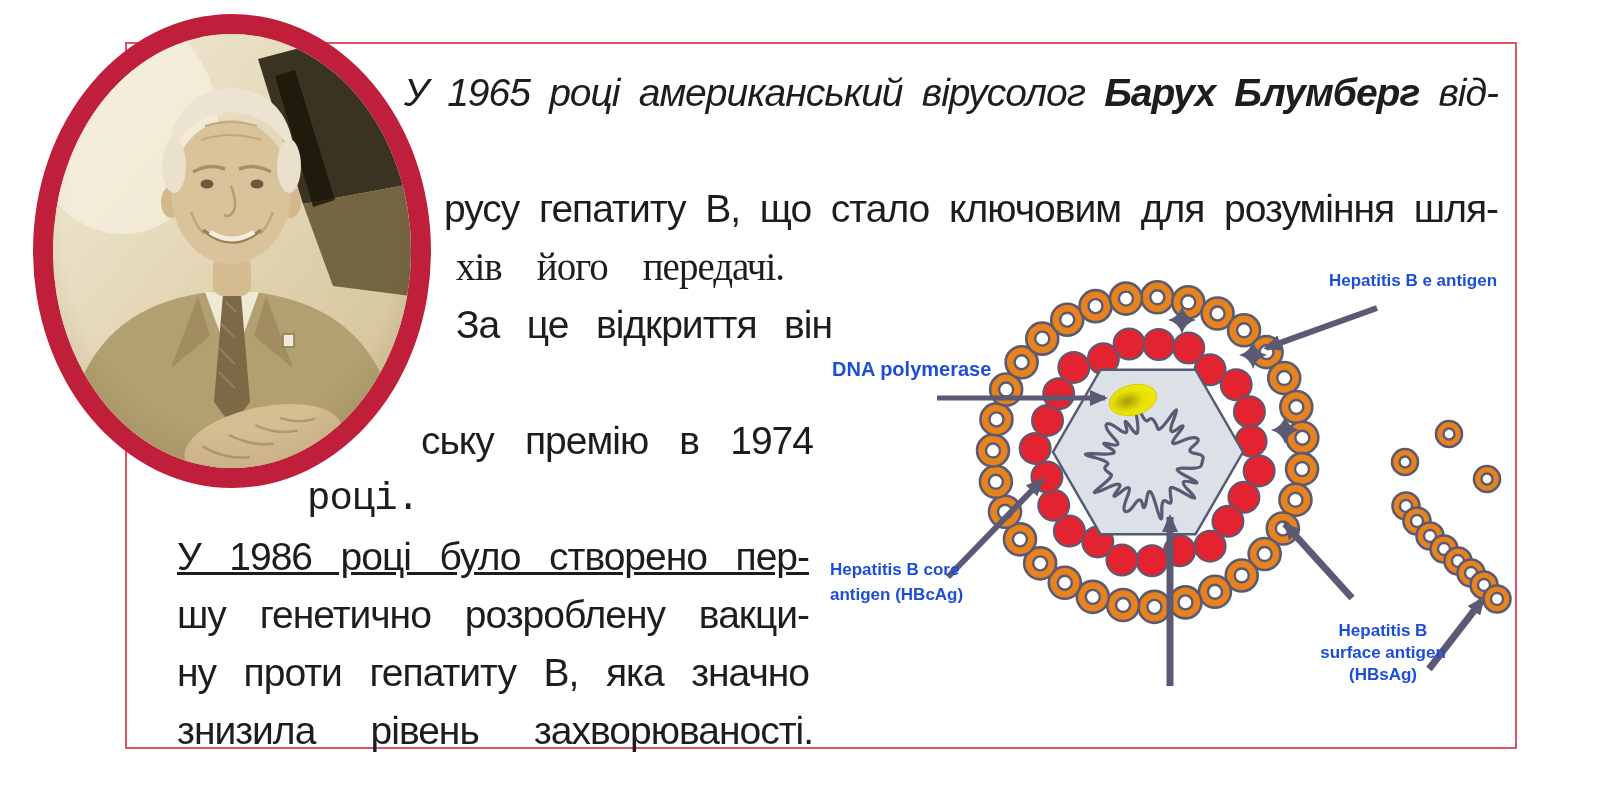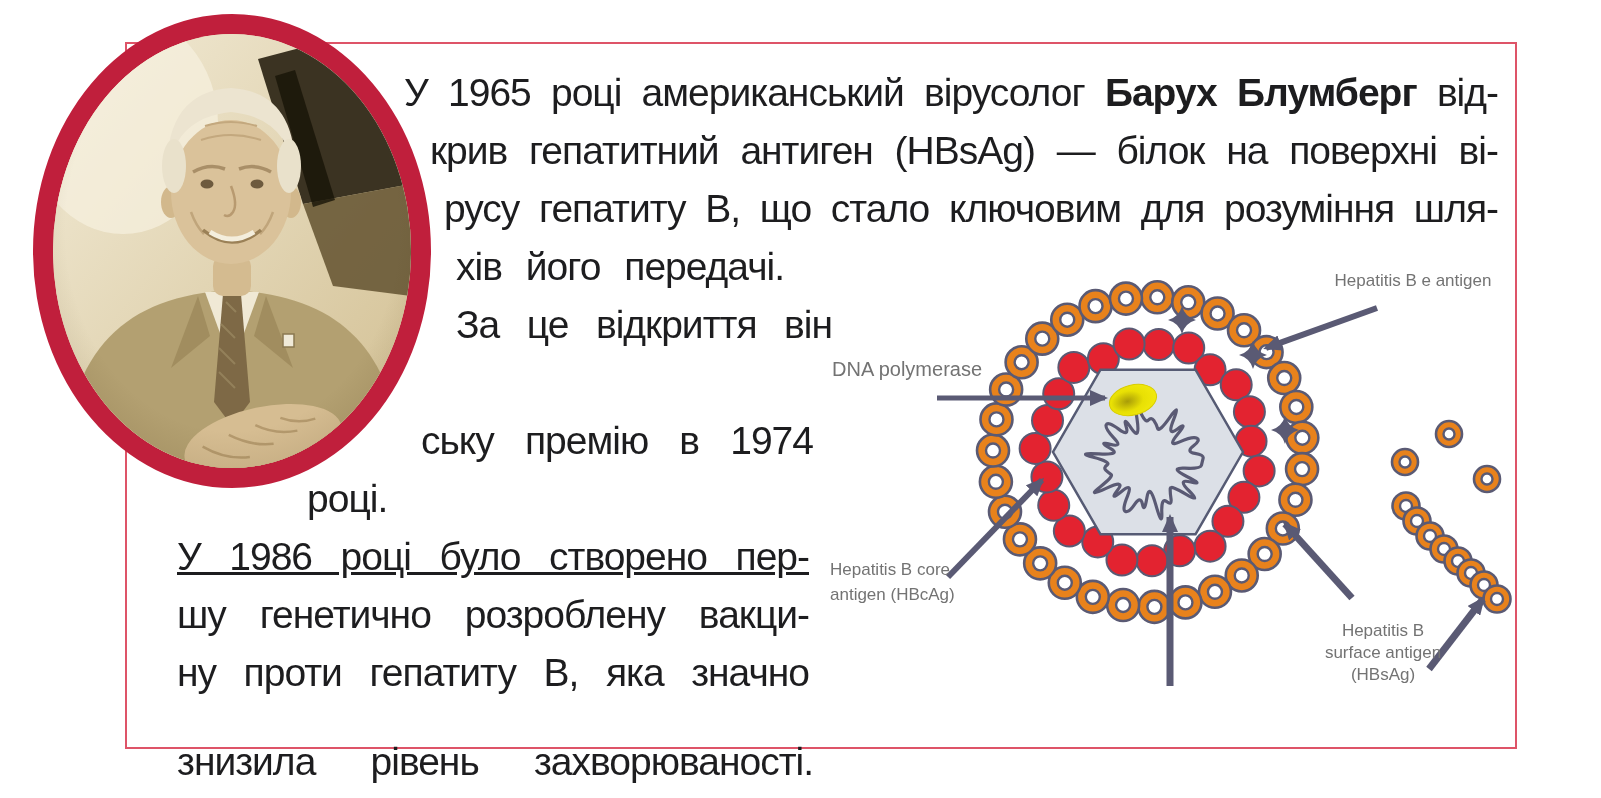--- a/index.html
+++ b/index.html
@@ -14,36 +14,36 @@
          border:2px solid var(--frame);box-sizing:border-box;background:#ffffff;z-index:1;}
   
   .photo{position:absolute;left:33px;top:14px;width:398px;height:474px;border-radius:50%;
          border:20px solid var(--ring);box-sizing:border-box;overflow:hidden;
          background:#e7dcc0;z-index:6;}
   .photo svg{display:block;}
   
   .pline{position:absolute;font-size:39px;line-height:58px;letter-spacing:-1px;color:var(--ink);
          text-align:justify;text-align-last:justify;z-index:4;white-space:normal;}
   .pline .b{font-weight:bold;}
-  .pline.noj{text-align:center;text-align-last:left;}
-  .l1{left:404px;top:64px;width:1094px;}
+  .pline.noj{text-align:center;text-align-last:left;font-family:Liberation Mono, monospace;}
+  .l1{left:404px;top:64px;width:1094px;font-style:italic;}
   .l2{left:430px;top:122px;width:1068px;}
   .l3{left:444px;top:180px;width:1054px;}
-  .l4{left:456px;top:238px;width:328px;}
+  .l4{left:456px;top:238px;width:328px;font-family:Liberation Serif, serif;}
   .l5{left:456px;top:296px;width:376px;}
   .l6{left:438px;top:354px;width:386px;}
   .l7{left:421px;top:412px;width:392px;}
   .l8{left:307px;top:470px;width:300px;}
   .l9{left:177px;top:528px;width:632px;text-decoration:underline;}
   .l10{left:177px;top:586px;width:632px;}
   .l11{left:177px;top:644px;width:632px;}
-  .l12{left:177px;top:702px;width:636px;margin-top:31px;}
+  .l12{left:177px;top:702px;width:636px;}
   
   #virus-svg{position:absolute;left:820px;top:250px;width:700px;height:470px;z-index:3;}
-  .dlabel{position:absolute;font-weight:normal;color:#737373;z-index:4;}
+  .dlabel{position:absolute;font-weight:bold;color:#1d4ed8;z-index:4;}
   .lab-e{left:1315px;top:271px;width:196px;font-size:17px;text-align:center;}
   .lab-poly{left:832px;top:358px;width:200px;font-size:20px;text-align:left;}
   .lab-core{left:830px;top:557px;width:200px;font-size:17px;line-height:25px;text-align:left;}
   .lab-dna{left:1030px;top:676px;width:320px;font-size:19px;text-align:center;}
   .lab-surf{left:1308px;top:596px;width:150px;font-size:17px;line-height:22px;text-align:center;margin-top:24px;}
   .hexagon{fill:var(--hexfill);stroke:var(--hexstroke);stroke-width:2.5;}
   .squig{fill:none;stroke:var(--slate);stroke-width:3.2;stroke-linejoin:round;stroke-linecap:round;}
   .arrow{stroke:var(--slate);fill:none;}
   .ah{fill:var(--slate);}
 </style>
@@ -100,21 +100,20 @@
         <g transform="rotate(-12 210 408)">
           <ellipse cx="210" cy="408" rx="80" ry="35" fill="#d6bd92"></ellipse>
           <path d="M 150,400 q 20,18 44,20 M 178,394 q 20,16 42,18 M 206,390 q 18,14 40,14 M 232,388 q 16,10 34,8" stroke="#b59a6e" stroke-width="2.5" fill="none"></path>
         </g>
       </g>
       <rect x="0" y="0" width="358" height="434" fill="url(#vig)"></rect>
     </svg>
   </div>
 
   <div class="pline l1"><span>У 1965 році американський вірусолог </span><span class="b">Барух Блумберг</span><span> від-</span></div>
-  <div class="pline l2"><span>крив гепатитний антиген (HBsAg) — білок на поверхні ві-</span></div>
   <div class="pline l3"><span>русу гепатиту В, що стало ключовим для розуміння шля-</span></div>
   <div class="pline l4"><span>хів його передачі.</span></div>
   <div class="pline l5"><span>За це відкриття він</span></div>
   <div class="pline l7"><span>ську премію в 1974</span></div>
   <div class="pline l8 noj"><span>році.</span></div>
   <div class="pline l9"><span>У 1986 році було створено пер-</span></div>
   <div class="pline l10"><span>шу генетично розроблену вакци-</span></div>
   <div class="pline l11"><span>ну проти гепатиту В, яка значно</span></div>
   <div class="pline l12"><span>знизила рівень захворюваності.</span></div>
 

